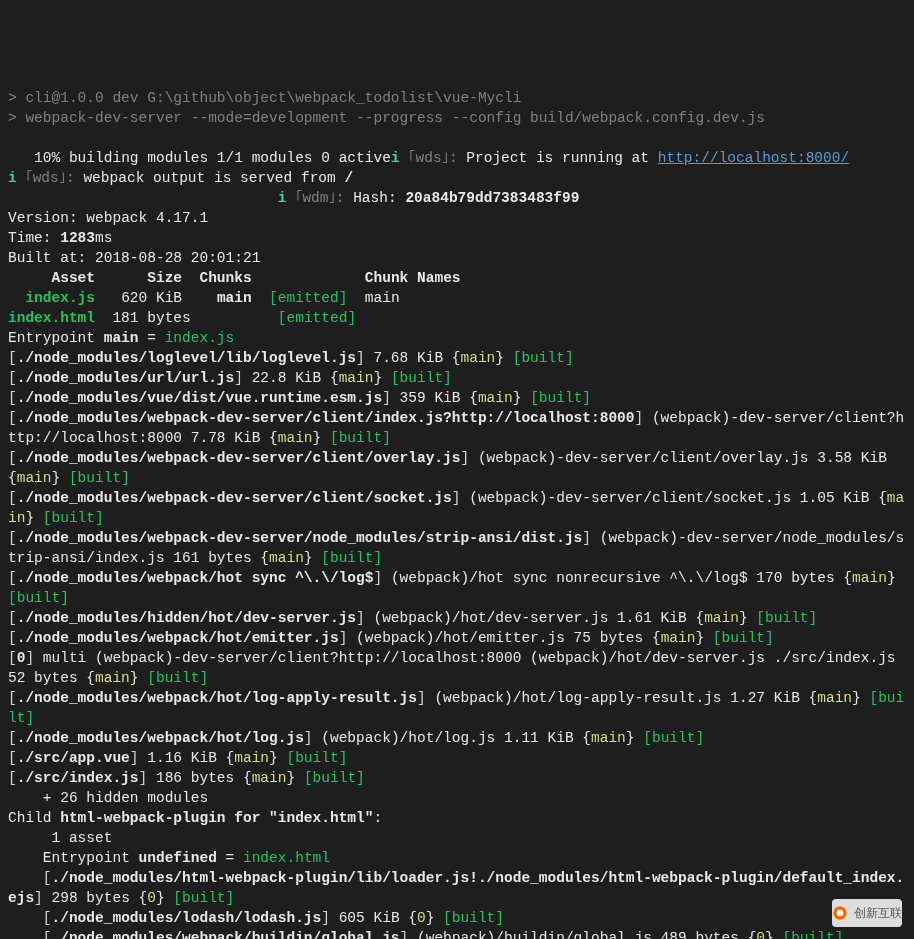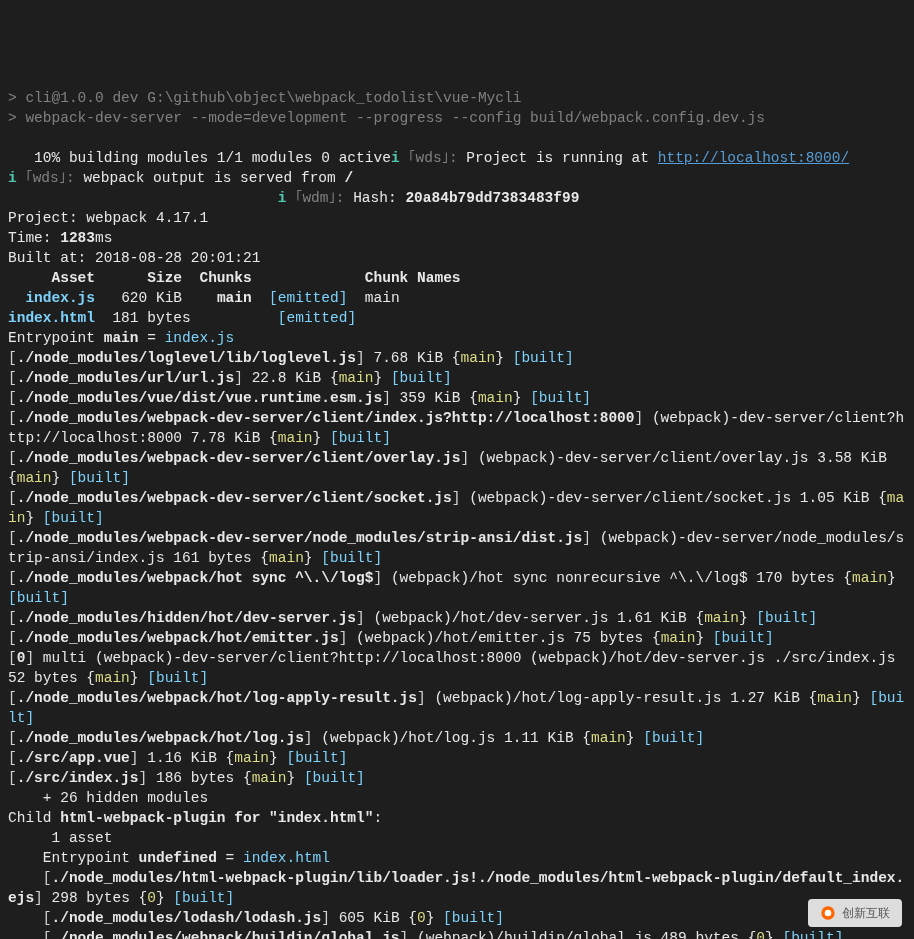--- a/index.html
+++ b/index.html
@@ -10,53 +10,53 @@
     font-family: Consolas, 'Courier New', monospace;
     font-size: 14.5px;
     line-height: 20px;
     width: 914px;
     box-sizing: border-box;
     white-space: pre-wrap;
     word-break: break-all;
   }
   .gray { color: #808080; }
   .white { color: #e8e8e8; }
-  .green { color: #7dd3fc; margin-top: 20px; }
+  .green { color: #22c55e; margin-top: 20px; }
   .yellow { color: #DCDC85; }
   .cyan { color: #4ec9b0; }
   .link { color: #569cd6; text-decoration: underline; }
   .bold { font-weight: bold; }
   .watermark {
     position: fixed;
     right: 12px;
     bottom: 12px;
     background: rgba(255,255,255,0.85);
     color: #555;
     font-family: sans-serif;
     font-size: 12px;
-    padding: 4px 12px;
+    padding: 4px 0;
     border-radius: 4px;
     display: flex;
     gap: 6px;
     align-items: center;
   }
   .watermark svg { width:16px; height:16px; }
 </style>
 </head>
 <body>
 
 
 
 <div><span class="gray">&gt; </span><span class="gray">cli@1.0.0 dev G:\github\object\webpack_todolist\vue-Mycli</span>
 <span class="gray">&gt; </span><span class="gray">webpack-dev-server --mode=development --progress --config build/webpack.config.dev.js</span>
 
 <span class="white">   10% </span><span class="white">building modules 1/1 modules 0 active</span><span class="cyan bold">i</span><span class="gray"> ｢wds｣: </span><span class="white">Project is running at </span><span class="link">http://localhost:8000/</span>
 <span class="cyan bold">i</span><span class="gray"> ｢wds｣: </span><span class="white">webpack output is served from </span><span class="white bold">/</span>
                                <span class="cyan bold">i</span><span class="gray"> ｢wdm｣: </span><span class="white">Hash: </span><span class="white bold">20a84b79dd7383483f99</span>
-<span class="white">Project: </span><span class="white">webpack 4.17.1</span>
+<span class="white">Version: </span><span class="white">webpack 4.17.1</span>
 <span class="white">Time: </span><span class="white bold">1283</span><span class="white">ms</span>
 <span class="white">Built at: </span><span class="white">2018-08-28 20:01:21</span>
 <span class="white bold">     <span>Asset</span>      <span>Size</span>  <span>Chunks</span>             <span>Chunk Names</span></span>
 <span class="green bold">  <span>index.js</span></span><span class="white">   <span>620 KiB</span>    </span><span class="white bold"><span>main</span></span><span class="green">  <span>[emitted]</span></span><span class="white">  <span>main</span></span>
 <span class="green bold"><span>index.html</span></span><span class="white">  <span>181 bytes</span>        </span><span class="green">  <span>[emitted]</span></span>
 <span class="white">Entrypoint </span><span class="white bold">main</span><span class="white"> = </span><span class="green">index.js</span>
 <span>[<span class="white bold">./node_modules/loglevel/lib/loglevel.js</span>] <span class="white">7.68 KiB {</span><span class="yellow">main</span><span class="white">} </span><span class="green">[built]</span></span>
 <span>[<span class="white bold">./node_modules/url/url.js</span>] <span class="white">22.8 KiB {</span><span class="yellow">main</span><span class="white">} </span><span class="green">[built]</span></span>
 <span>[<span class="white bold">./node_modules/vue/dist/vue.runtime.esm.js</span>] <span class="white">359 KiB {</span><span class="yellow">main</span><span class="white">} </span><span class="green">[built]</span></span>
 <span>[<span class="white bold">./node_modules/webpack-dev-server/client/index.js?http://localhost:8000</span>] <span class="white">(webpack)-dev-server/client?http://localhost:8000 7.78 KiB {</span><span class="yellow">main</span><span class="white">} </span><span class="green">[built]</span></span>

